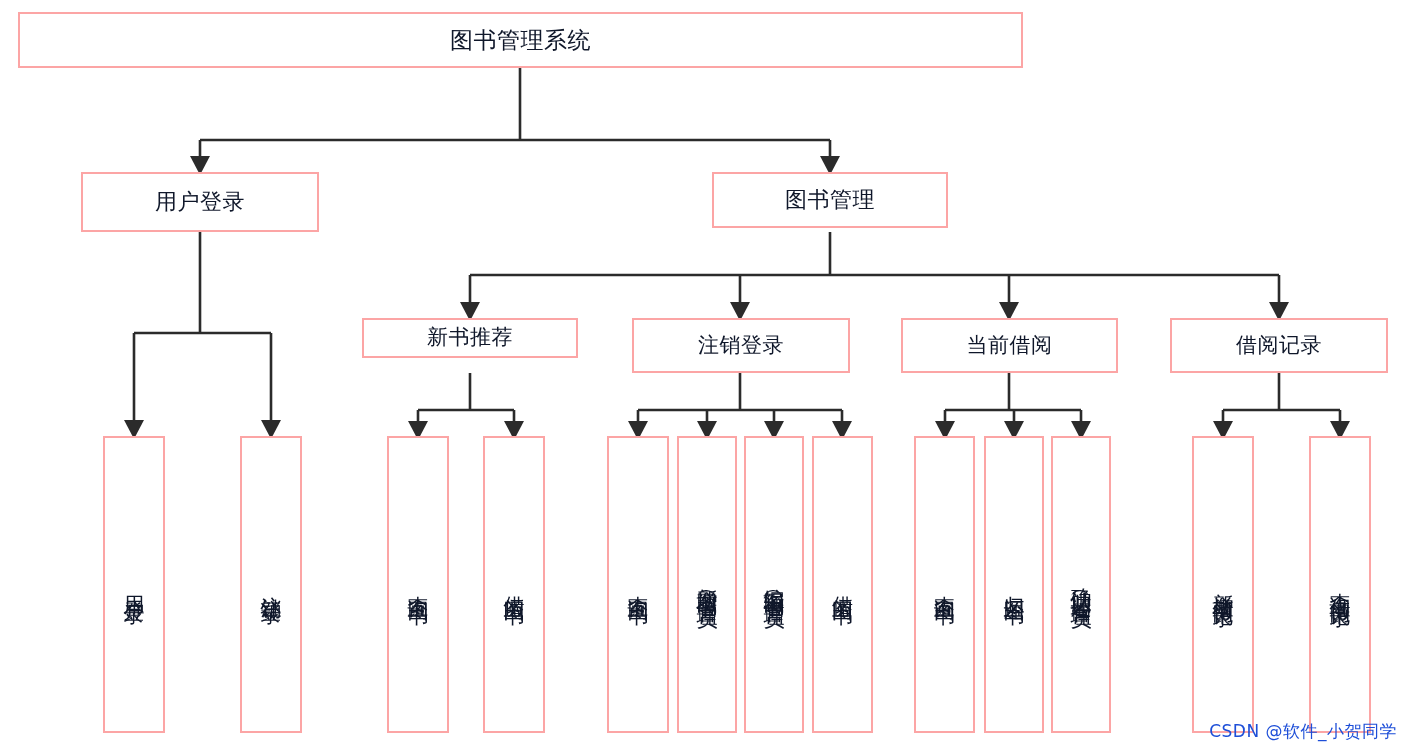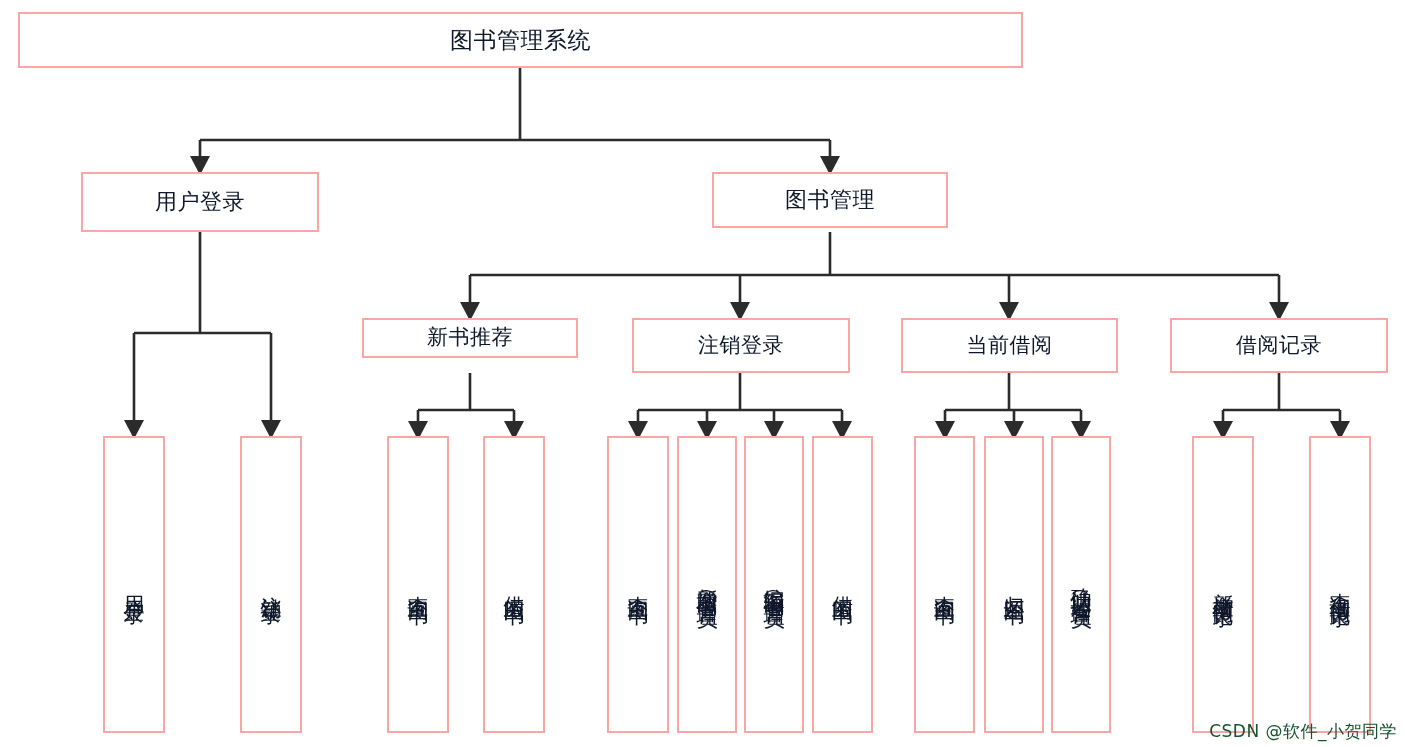--- a/index.html
+++ b/index.html
@@ -66,21 +66,21 @@
     text-orientation: upright;
     line-height: 1.05;
     letter-spacing: 3px;
     white-space: nowrap;
   }
   .watermark {
     position: absolute;
     right: 8px;
     bottom: 4px;
     font-size: 17px;
-    color: #14532d;
+    color: #1d4ed8;
     letter-spacing: 0.5px;
     white-space: nowrap;
     user-select: none;
   }
 </style>
 </head>
 <body>
 
 <div id="diagram-root">
 

